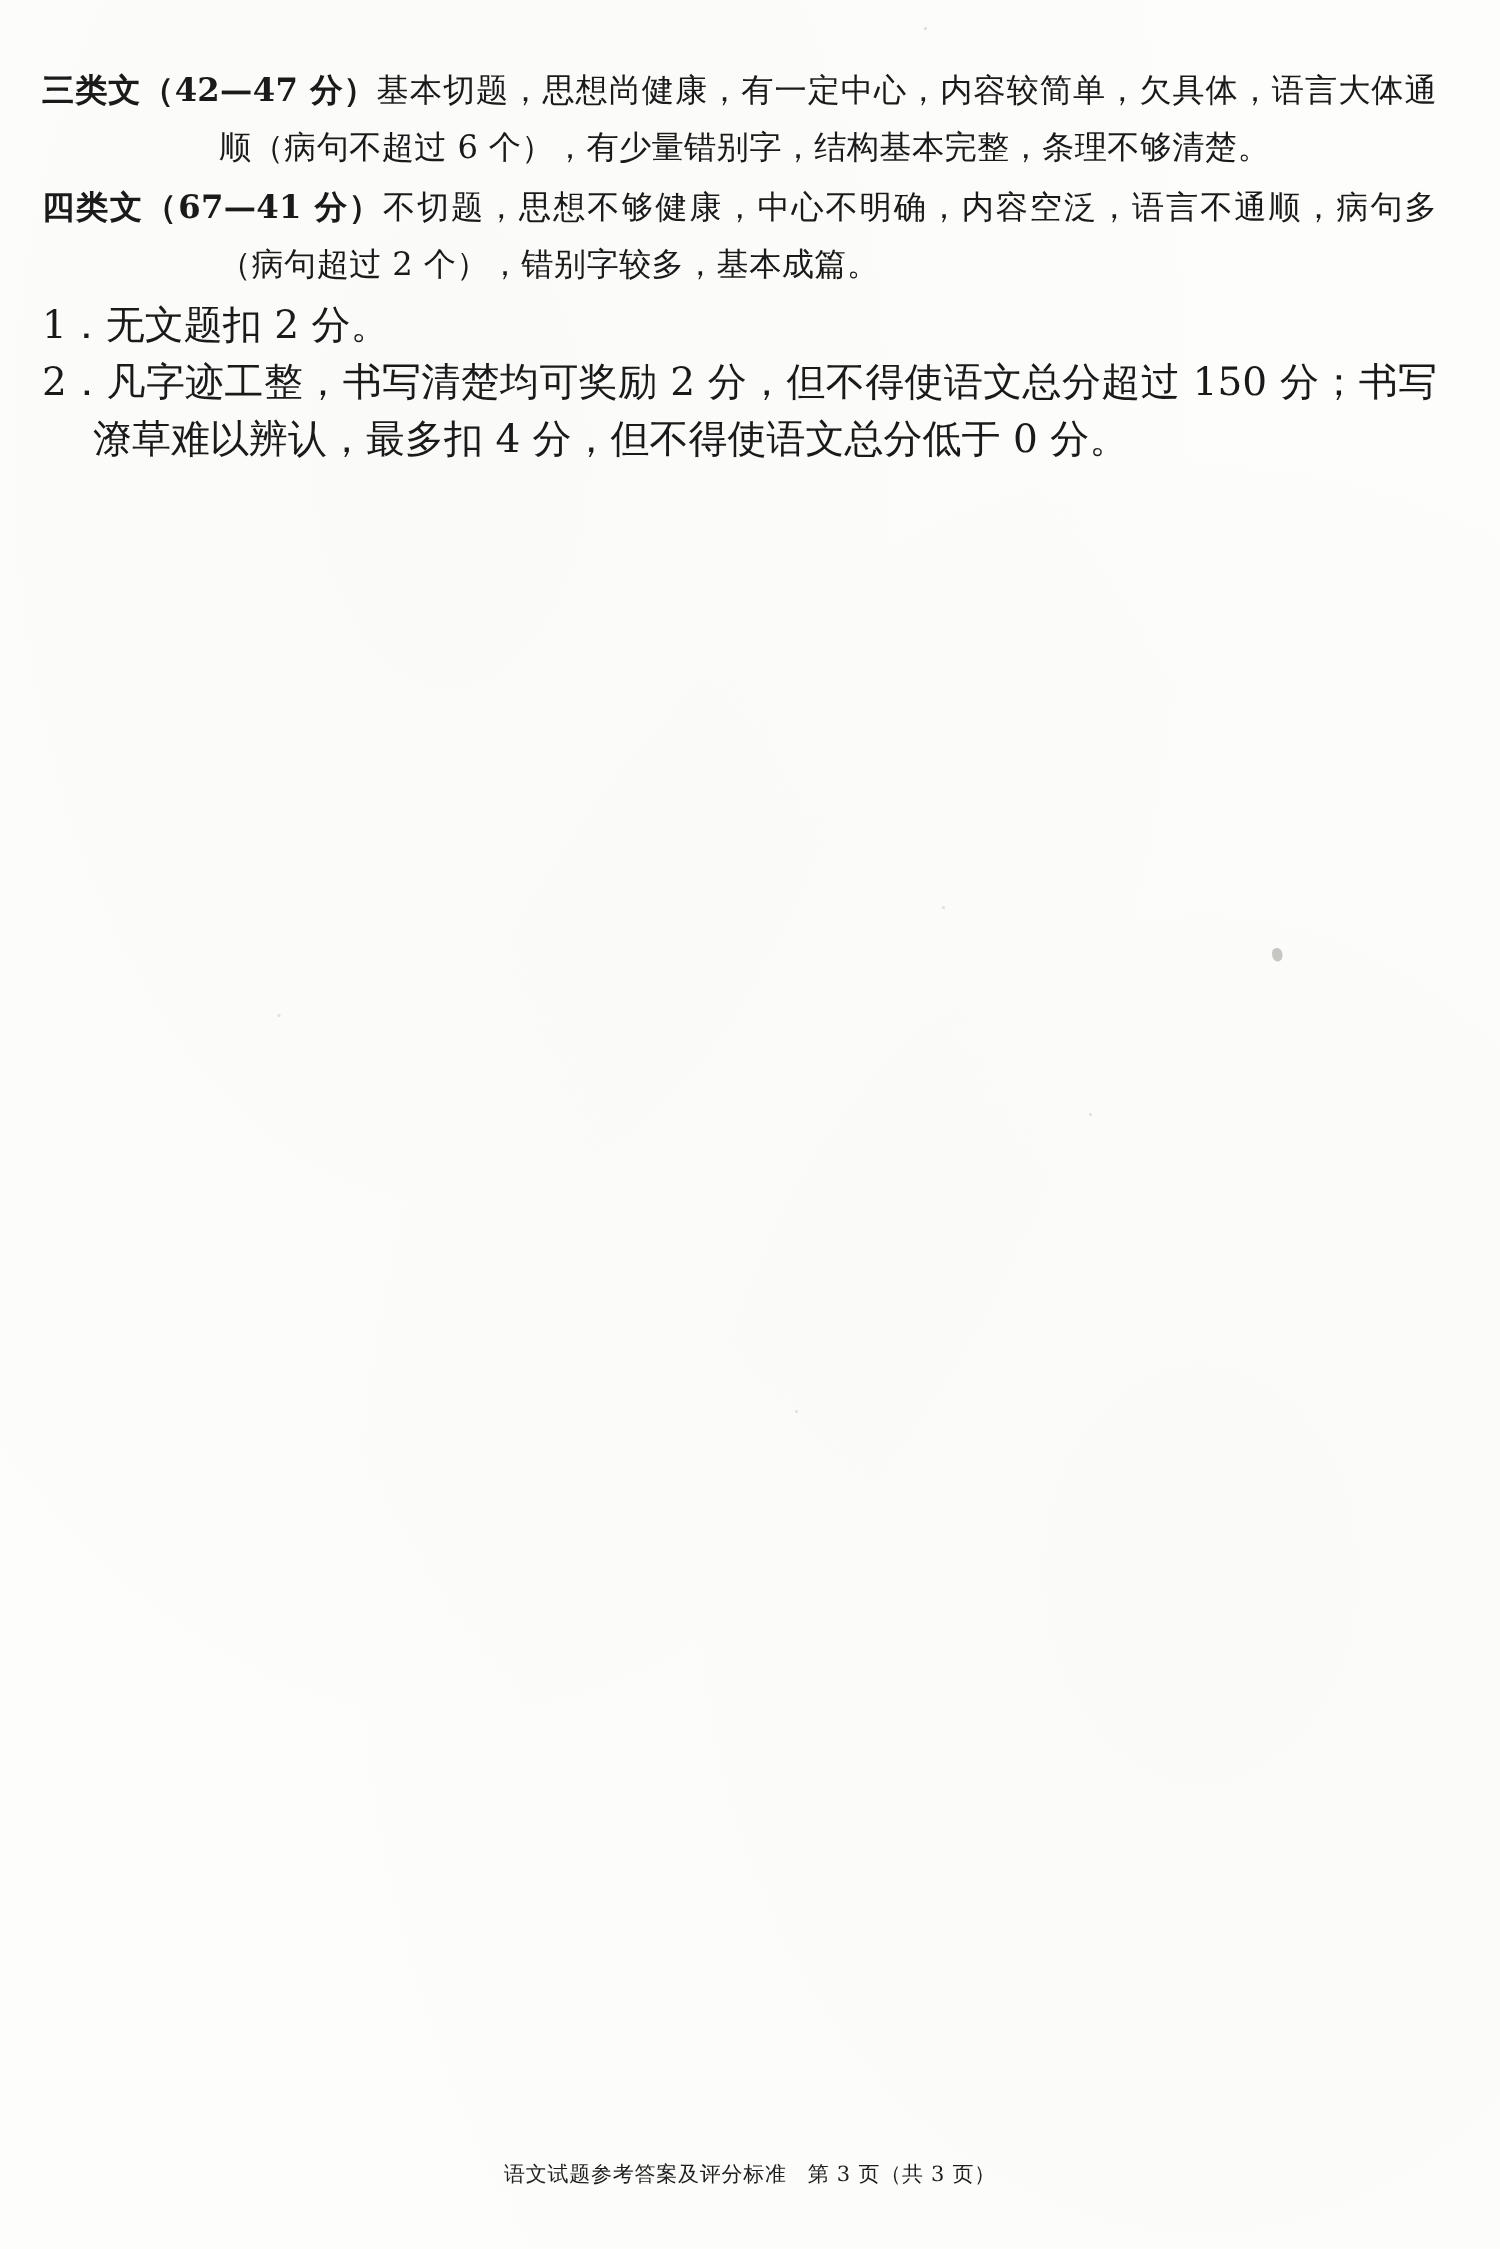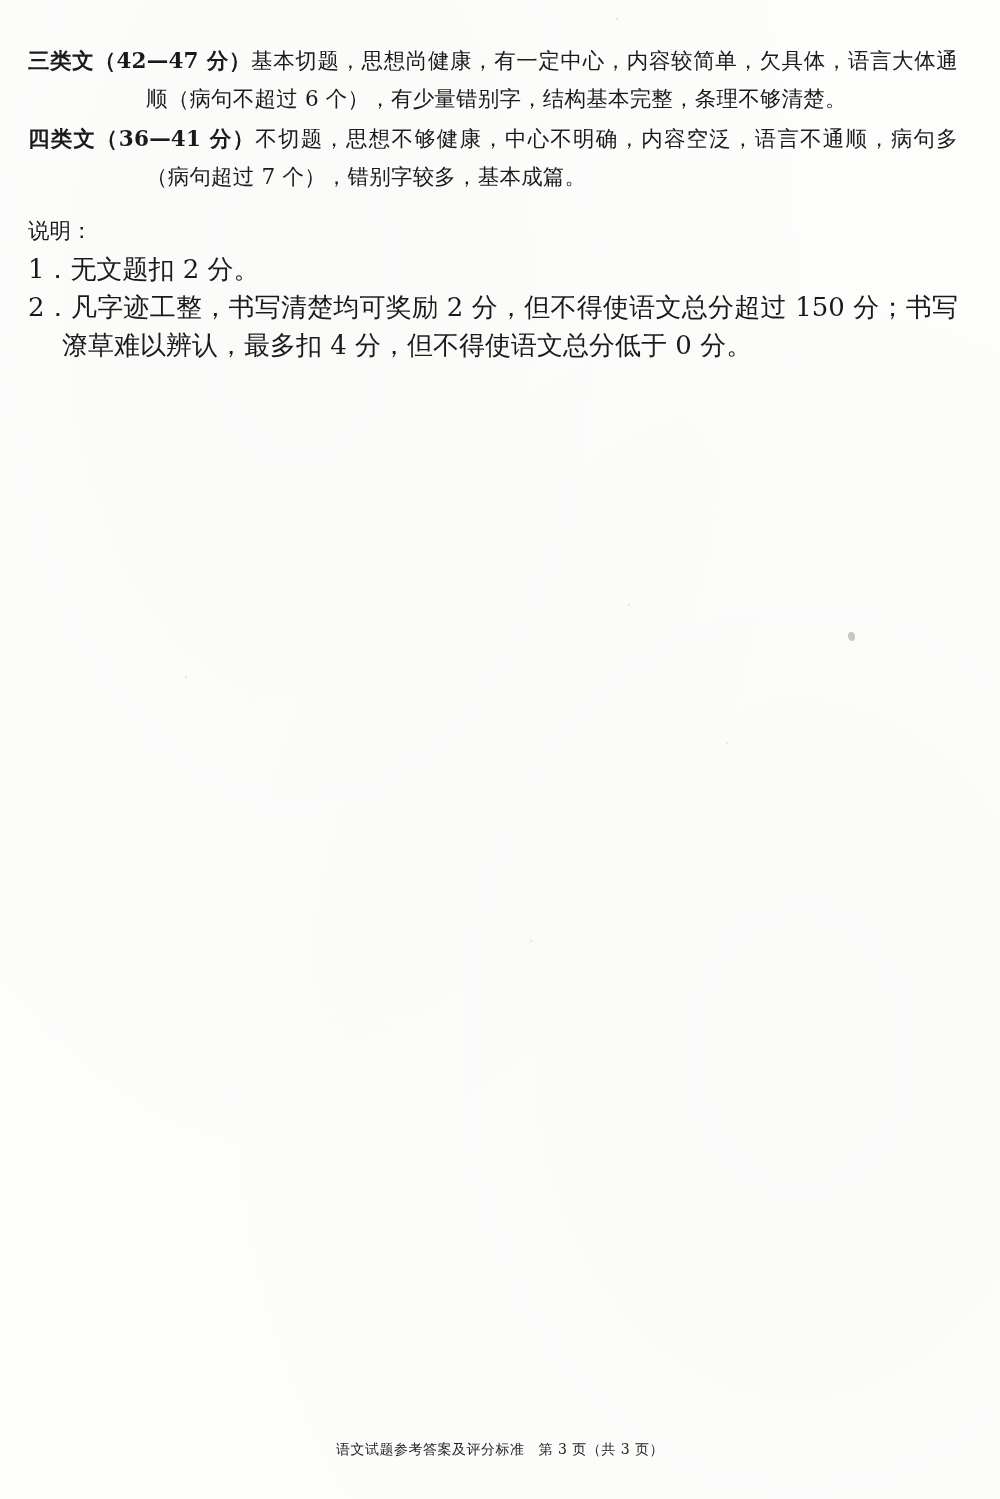--- a/index.html
+++ b/index.html
@@ -104,26 +104,25 @@
   <div class="content">
 
     <div class="grade-block">
       <div class="para hang">
         <span class="lead">三类文（42—47 分）</span><span>基本切题，思想尚健康，有一定中心，内容较简单，欠具体，语言大体通顺（病句不超过 6 个），有少量错别字，结构基本完整，条理不够清楚。</span>
       </div>
     </div>
 
     <div class="grade-block">
       <div class="para hang">
-        <span class="lead">四类文（36—41 分）</span><span>不切题，思想不够健康，中心不明确，内容空泛，语言不通顺，病句多（病句超过 7 个），错别字较多，基本成篇。</span>
+        <span class="lead">四类文（67—41 分）</span><span>不切题，思想不够健康，中心不明确，内容空泛，语言不通顺，病句多（病句超过 2 个），错别字较多，基本成篇。</span>
       </div>
     </div>
 
 
-    <div class="note-title">说明：</div>
 
     <div class="note-item">
       <span>1．</span><span>无文题扣 2 分。</span>
     </div>
 
     <div class="note-item">
       <span>2．</span><span>凡字迹工整，书写清楚均可奖励 2 分，但不得使语文总分超过 150 分；书写潦草难以辨认，最多扣 4 分，但不得使语文总分低于 0 分。</span>
     </div>
 
   </div>

